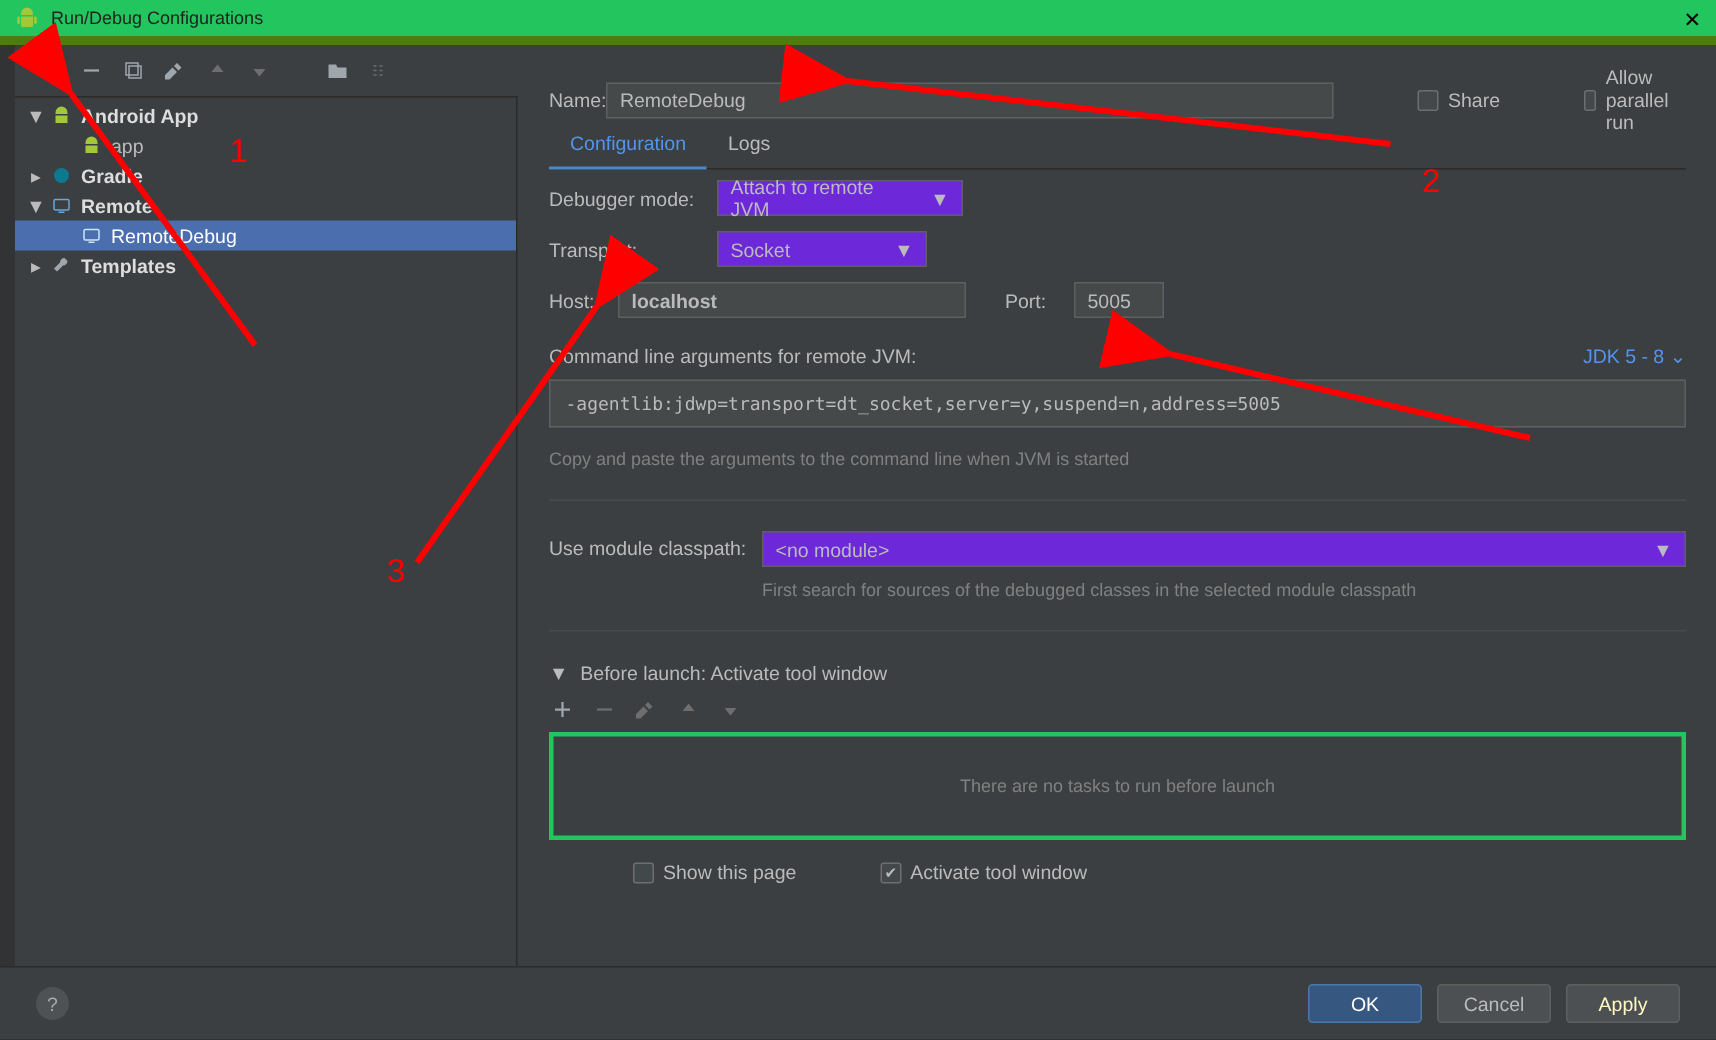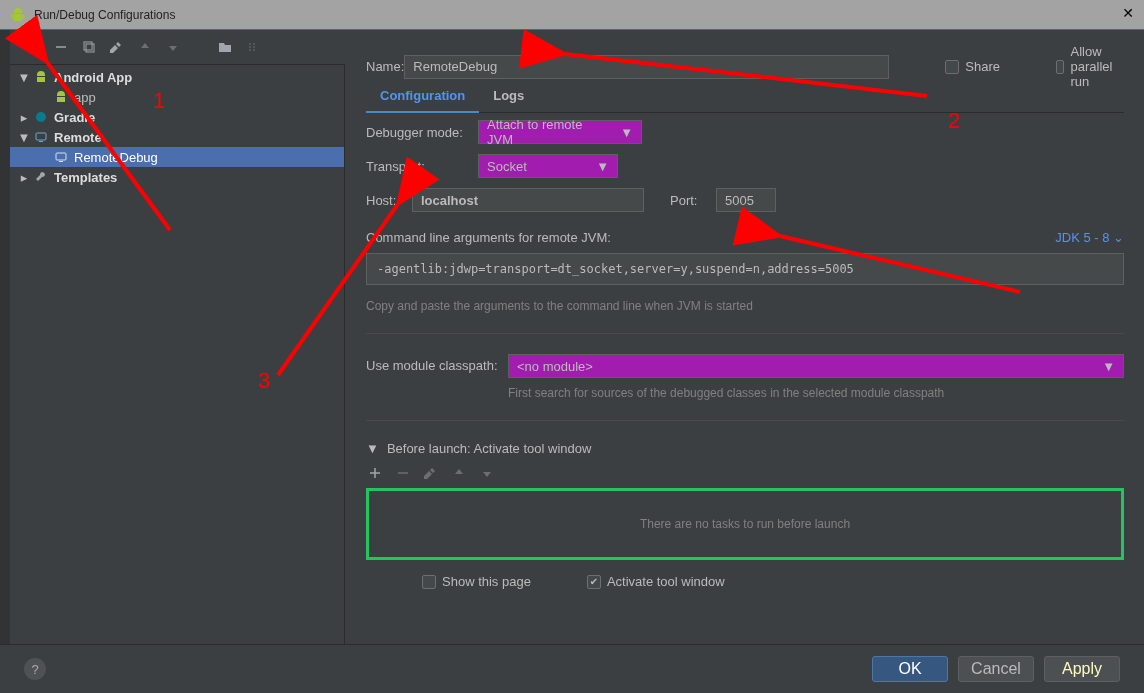--- a/index.html
+++ b/index.html
@@ -1,18 +1,18 @@
 <!DOCTYPE html>
 <html><head>
 <meta charset="utf-8">
 <style>
 * { margin: 0; padding: 0; box-sizing: border-box; font-family: "Segoe UI", Arial, sans-serif; }
 body { background: #202020; width: 1144px; height: 693px; overflow: hidden; position: relative; }
 
-.titlebar { height: 30px; background: #a3a3a3; display: flex; align-items: center; padding: 0 10px; border-bottom: 1px solid #4d7c0f; position: relative; }
+.titlebar { height: 30px; background: #22c55e; display: flex; align-items: center; padding: 0 10px; border-bottom: 6px solid #4d7c0f; position: relative; }
 .titlebar .ticon { width: 16px; height: 16px; margin-right: 8px; }
 .titlebar .ttitle { font-size: 12px; color: #222; }
 .titlebar .tclose { position: absolute; right: 10px; top: 5px; font-size: 14px; cursor: pointer; }
 
 .content { position: absolute; top: 30px; left: 0; right: 0; bottom: 49px; background: #3c3f41; }
 
 .outer-left { position: absolute; top: 0; left: 0; width: 10px; bottom: 0; background: #313335; }
 
 .toolbar { position: absolute; left: 10px; top: 0; right: 0; height: 34px; display: flex; align-items: center; padding-left: 14px; gap: 10px; }
 .tbtn { width: 18px; height: 18px; display: flex; align-items: center; justify-content: center; cursor: pointer; }
@@ -31,27 +31,27 @@
 
 .namerow { position: absolute; top: 14px; left: 18px; right: 10px; display: flex; align-items: center; }
 .namerow .lbl { width: 48px; }
 .nameinput { flex: 0 0 485px; height: 24px; background: #45494a; border: 1px solid #5e6060; color: #bbb; padding: 0 8px; font-size: 13px; outline: none; }
 .namerow .spacer { flex: 1; }
 .chk { display: flex; align-items: center; gap: 6px; margin-left: 18px; padding-left: 38px; }
 .cbox { width: 14px; height: 14px; border: 1px solid #6e6e6e; background: #43494a; border-radius: 2px; display: inline-flex; align-items: center; justify-content: center; }
 .cbox.checked::after { content: "✔"; font-size: 10px; color: #bbb; }
 
 .tabs { position: absolute; top: 52px; left: 18px; right: 10px; border-bottom: 1px solid #2b2b2b; display: flex; }
-.tab { padding: 6px 14px 8px; cursor: pointer; color: #bbb; font-weight: bold; }
+.tab { padding: 6px 14px 8px; cursor: pointer; color: #bbb; }
 .tab.active { color: #5394ec; border-bottom: 2px solid #4a88c7; margin-bottom: -1px; }
 
 .panel { position: absolute; top: 90px; left: 18px; right: 10px; bottom: 0; overflow-y: auto; }
 .frow { display: flex; align-items: center; margin-bottom: 10px; }
 .flbl { width: 112px; }
-.select { height: 24px; background: #a21caf; border: 1px solid #5e6060; color: #bbb; padding: 0 8px; display: flex; align-items: center; justify-content: space-between; cursor: pointer; }
+.select { height: 24px; background: #6d28d9; border: 1px solid #5e6060; color: #bbb; padding: 0 8px; display: flex; align-items: center; justify-content: space-between; cursor: pointer; }
 .select .sarrow { margin-left: 10px; }
 .txt { height: 24px; background: #45494a; border: 1px solid #5e6060; color: #bbb; padding: 0 8px; font-size: 13px; outline: none; }
 
 .cmdline-section { margin-top: 18px; }
 .cmdline-head { display: flex; justify-content: space-between; margin-bottom: 8px; }
 .jdk { color: #5394ec; cursor: pointer; }
 .cmdline-box { background: #45494a; border: 1px solid #5e6060; padding: 8px 10px; font-family: "Consolas", monospace; font-size: 12px; color: #bbb; }
 .hint { color: #808080; font-size: 12px; margin-top: 14px; }
 
 .sep { border-top: 1px solid #4a4a4a; margin: 20px 0; }
@@ -66,21 +66,21 @@
 .before { margin-top: 10px; }
 .before-head { display: flex; align-items: center; gap: 8px; cursor: pointer; }
 .before-tb { display: flex; gap: 10px; margin-top: 8px; margin-bottom: 6px; }
 .before-list { height: 72px; border: 3px solid #22c55e; background: #3c3f41; display: flex; align-items: center; justify-content: center; color: #808080; font-size: 12px; }
 
 .bottom-opts { margin-top: 14px; display: flex; }
 
 .footer { position: absolute; left: 0; right: 0; bottom: 0; height: 49px; display: flex; align-items: center; padding: 0 24px; background: #3c3f41; border-top: 1px solid #2b2b2b; }
 .help-icon { width: 22px; height: 22px; border-radius: 11px; background: #4e5254; color: #aaa; display: flex; align-items: center; justify-content: center; font-size: 13px; cursor: pointer; }
 .footer .fsp { flex: 1; }
-.fbtn { height: 26px; min-width: 76px; border: 1px solid #5e6060; background: #4c5052; color: #bbb; font-size: 16px; margin-left: 10px; cursor: pointer; border-radius: 3px; }
+.fbtn { height: 26px; min-width: 76px; border: 1px solid #5e6060; background: #4c5052; color: #bbb; font-size: 13px; margin-left: 10px; cursor: pointer; border-radius: 3px; }
 .fbtn.primary { background: #365880; border-color: #4a78a9; color: #fff; }
 .fbtn.disabled { color: #fef9c3; }
 
 .annot { position: absolute; color: #ff0000; font-size: 22px; font-weight: normal; pointer-events: none; z-index: 100; }
 .arrow-svg { position: absolute; pointer-events: none; z-index: 99; }
 </style>
 </head>
 <body>
 
 <div class="titlebar">

